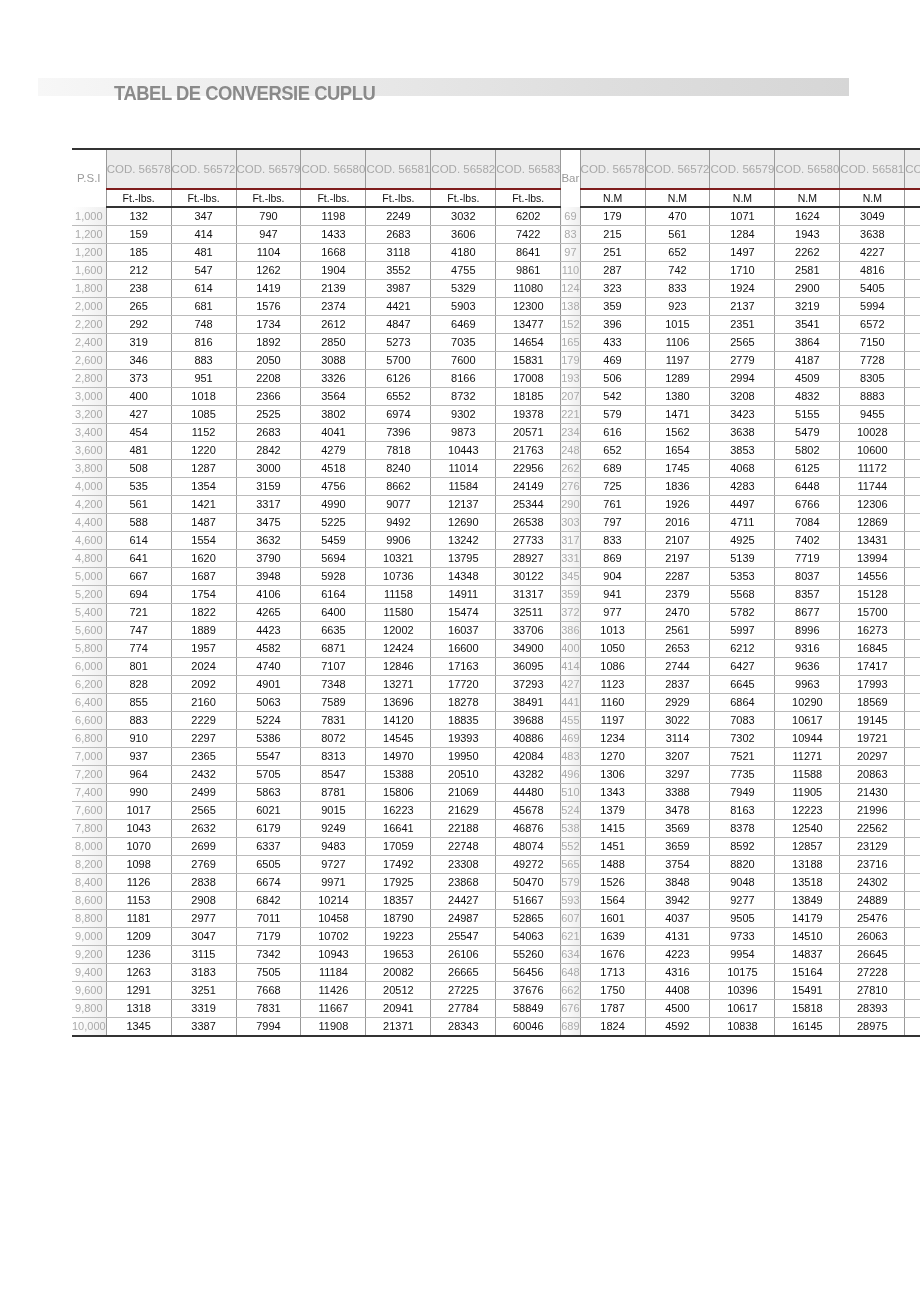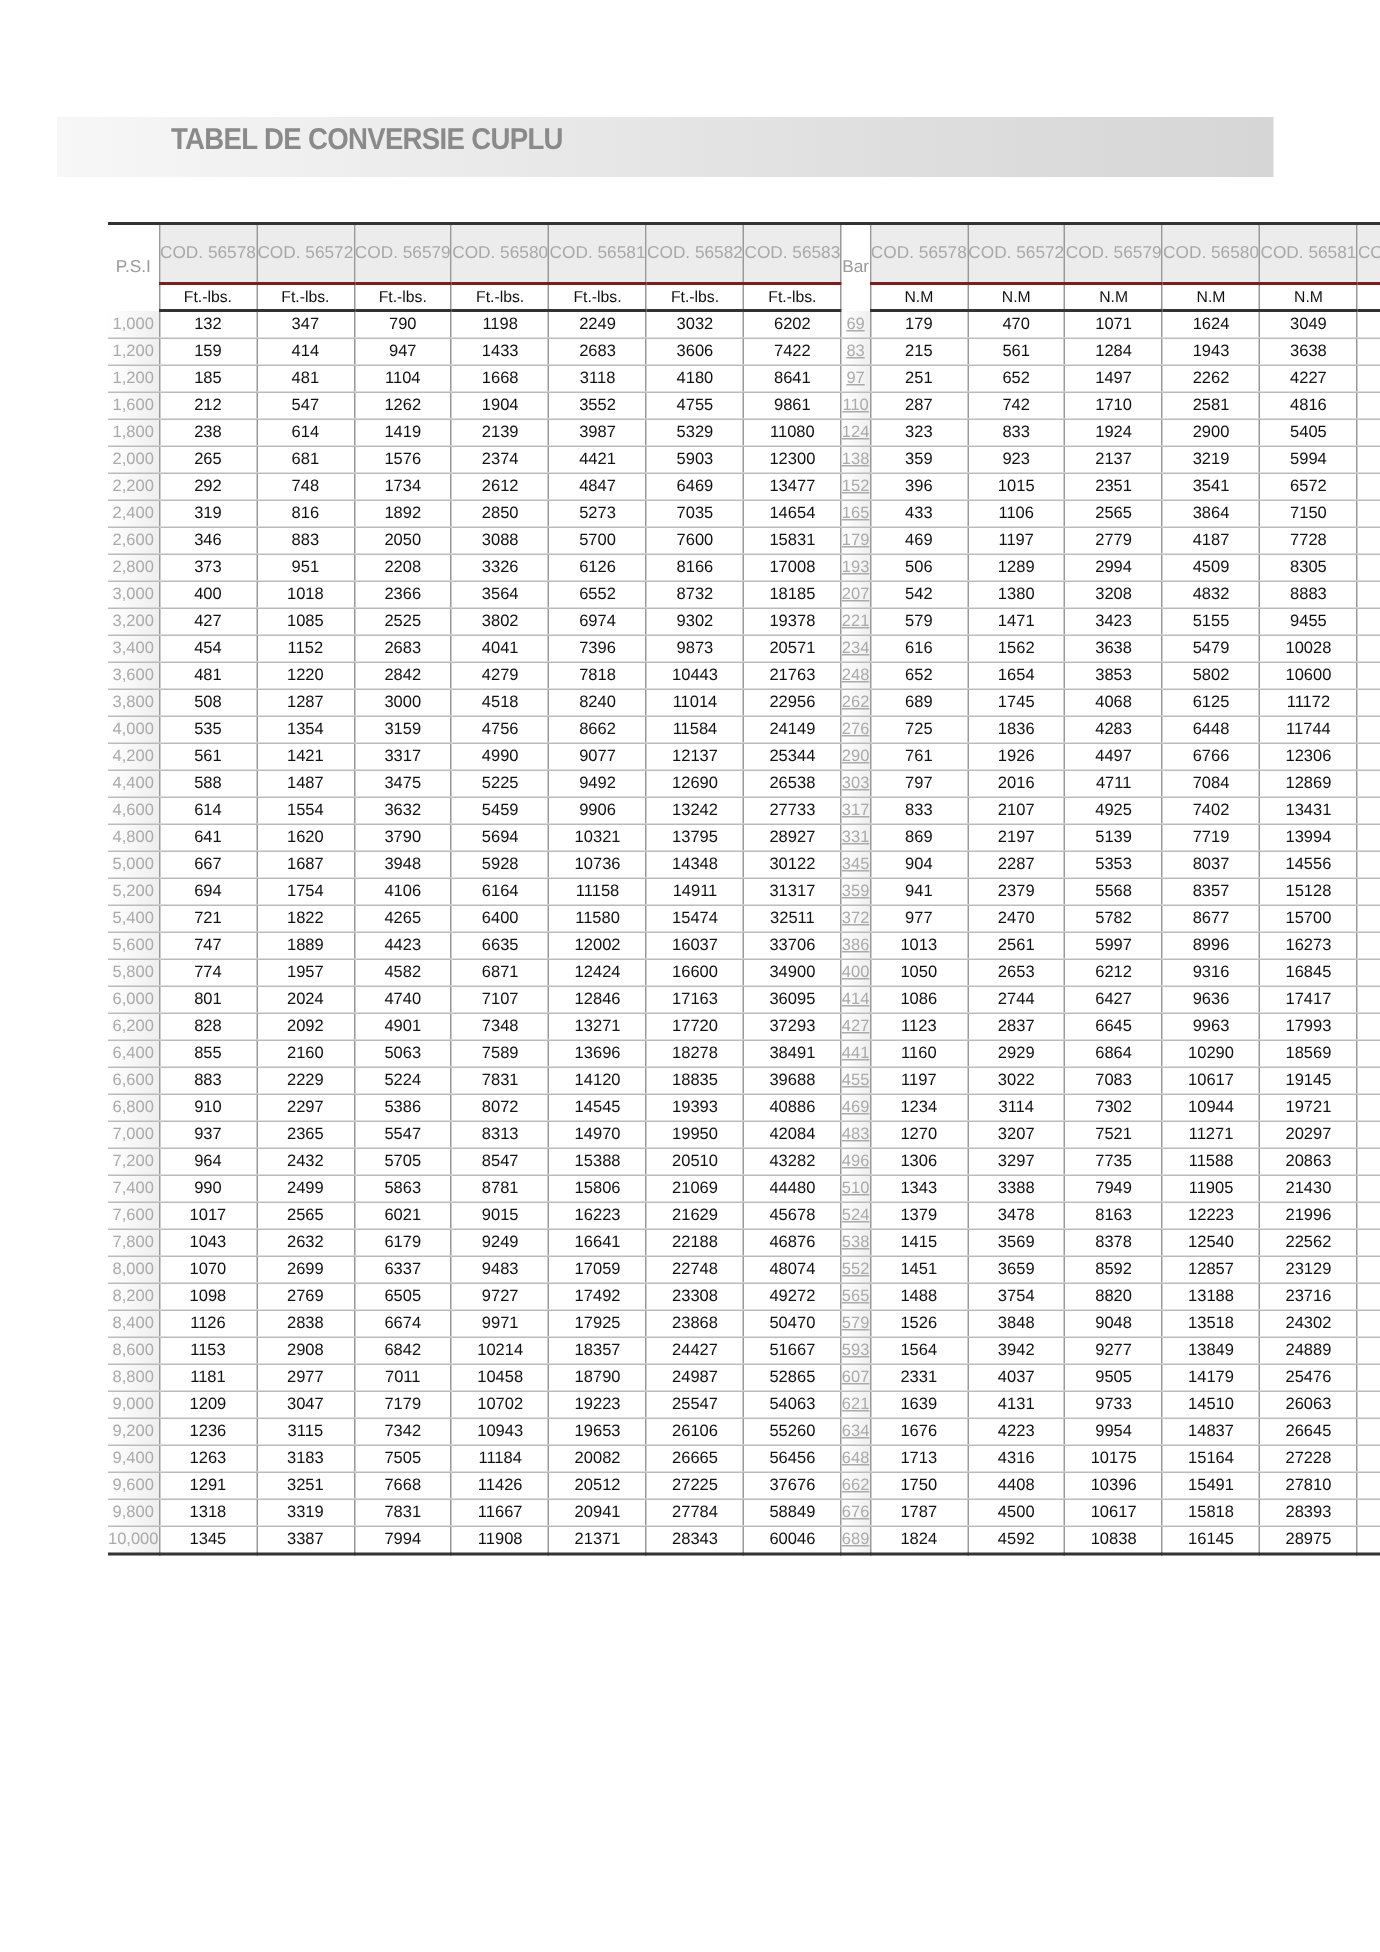--- a/index.html
+++ b/index.html
@@ -1,29 +1,29 @@
 <!DOCTYPE html>
 <html><head>
 <meta charset="utf-8">
 <style>
   html, body { margin:0; padding:0; background:#ffffff; }
   body { width:920px; height:1301px; position:relative; overflow:hidden;
          font-family:"Liberation Sans", sans-serif; }
-  .title-bar { position:absolute; left:38px; top:78px; width:811px; height:40px;
+  .title-bar { position:absolute; left:38px; top:78px; width:811px; height:18px;
                background:linear-gradient(to right,#f7f7f7 0%,#eaeaea 35%,#dedede 70%,#d6d6d6 100%); }
   .title-text { position:absolute; left:76px; top:4px; font-size:20px; font-weight:bold;
                 color:#8a8a8a; letter-spacing:-0.5px; transform:scaleX(0.92); transform-origin:left center;
                 white-space:nowrap; }
   table.conv { position:absolute; left:72px; top:148px; border-collapse:collapse; table-layout:fixed;
                border-top:2px solid #333; border-bottom:2px solid #333; }
   table.conv td { padding:0; text-align:center; font-size:11px; color:#111; white-space:nowrap;
                   border-left:1px solid #999; border-bottom:1px solid #bbb; height:17px; line-height:17px;
                   overflow:hidden; }
   table.conv td.key { color:#aaaaaa; background:linear-gradient(to right,#ffffff,#eeeeee); border-left:none; }
-  table.conv td.key.bar { border-left:1px solid #999;text-decoration:underline; }
+  table.conv td.key.bar { border-left:1px solid #999; }
   table.conv tr.cod td { height:38px; line-height:15px; color:#a8a8a8; font-size:11.5px; background:#ececec;
                          border-bottom:2px solid #7f1d1d; vertical-align:middle; }
   table.conv tr.cod td.corner { background:#fff; color:#9a9a9a; border-left:none; border-bottom:none;
                                  vertical-align:middle; }
   table.conv tr.cod td.corner.bar { border-left:1px solid #999;margin-top:37px; }
   table.conv tr.unit td { height:16px; line-height:16px; background:#fff; color:#111; border-bottom:2px solid #333; font-size:10.5px;text-align:center; }
   table.conv tr.data:last-child td { border-bottom:none; }
   col.c-key { width:43px; }
   col.c-val { width:50px; }
   col.c-bar { width:50px; }
@@ -756,21 +756,21 @@
       <tr class="data">
         <td class="key">8,800</td>
         <td>1181</td>
         <td>2977</td>
         <td>7011</td>
         <td>10458</td>
         <td>18790</td>
         <td>24987</td>
         <td>52865</td>
         <td class="key bar">607</td>
-        <td>2331</td>
+        <td>1601</td>
         <td>4037</td>
         <td>9505</td>
         <td>14179</td>
         <td>25476</td>
         <td>33878</td>
       </tr>
       <tr class="data">
         <td class="key">9,000</td>
         <td>1209</td>
         <td>3047</td>

